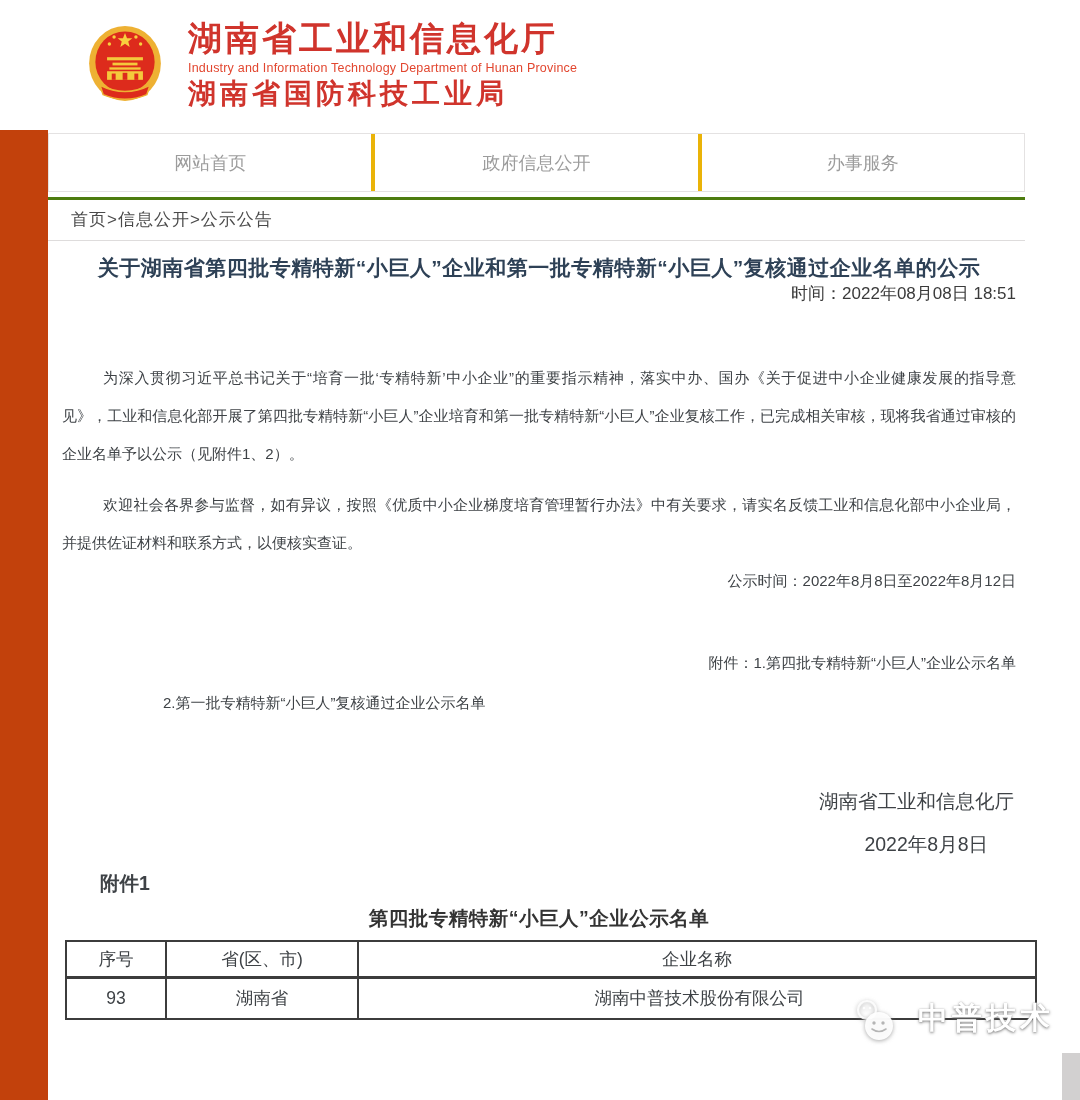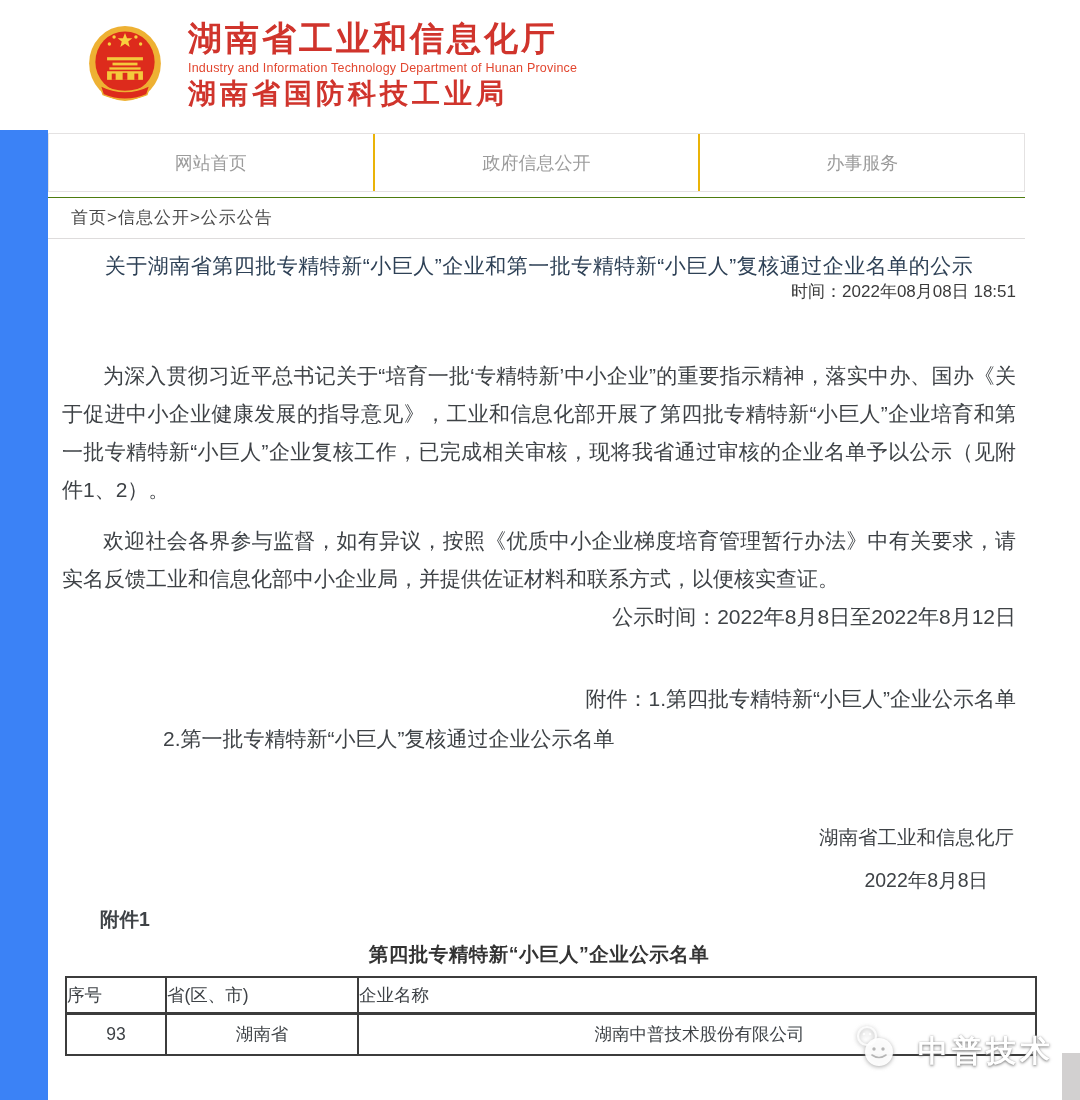--- a/index.html
+++ b/index.html
@@ -1,19 +1,19 @@
 <!DOCTYPE html>
 <html><head>
 <meta charset="utf-8">
 <style>
   * { margin:0; padding:0; box-sizing:border-box; }
   html,body { background:#e8e6e6; }
   .page {
     position:relative; width:1080px; height:1100px; margin:0 auto;
-    background:#3b82f6; overflow:hidden;
+    background:#c2410c; overflow:hidden;
     font-family:"Liberation Sans","DejaVu Sans",sans-serif;
     -webkit-font-smoothing:antialiased;
   }
   
   .site-header {
     position:absolute; top:0; left:0; width:1080px; height:130px;
     background:#ffffff; display:flex; align-items:center;
     padding-left:86px; cursor:pointer;
   }
   .emblem { width:78px; height:82px; margin-right:24px; flex:0 0 auto; }
@@ -26,57 +26,57 @@
     background:#ffffff; padding:0 64px 0 14px;
   }
   
   .main-nav { border:1px solid #e4e2e2; margin:3px -9px 0 -14px; background:#fff; }
   .nav-row { display:flex; height:57px; }
   .nav-row + .nav-row { border-top:1px solid #e4e2e2; }
   .nav-cell {
     flex:1; display:flex; align-items:center; justify-content:center;
     font-size:18px; color:#9c9c9c; cursor:pointer; background:#fff;
   }
-  .nav-cell + .nav-cell { border-left:2px solid #eab308; }
+  .nav-cell + .nav-cell { border-left:4px solid #eab308; }
   
   .breadcrumb {
     margin:5px -9px 0 -14px; padding:8px 0 9px 23px;
     font-size:17px; color:#4a4a4a; letter-spacing:1px;
-    border-top:1px solid #4d7c0f; border-bottom:1px solid #dedcdc; cursor:pointer;
+    border-top:3px solid #4d7c0f; border-bottom:1px solid #dedcdc; cursor:pointer;
   }
   
   .doc-title {
     margin-top:13px; text-align:center;
-    font-size:21px; font-weight:normal; color:#2e4156; letter-spacing:.5px;
+    font-size:21px; font-weight:bold; color:#2e4156; letter-spacing:.5px;
   }
   .doc-time { text-align:right; font-size:17px; color:#3a3a3a; }
-  .body-text { font-size:21px; color:#3e4246; line-height:38px; }
+  .body-text { font-size:15px; color:#3e4246; line-height:38px; }
   .para { text-align:justify; text-indent:41px; }
   .p1 { margin-top:54px; }
   .p2 { margin-top:13px; }
   .meta-line { padding-left:38px;text-align:right; }
   .attach-1 { margin-top:44px; padding-left:38px;text-align:right; }
   .attach-2 { margin-top:2px; padding-left:101px; }
   .sig-org  { margin-top:66px; text-align:right; padding-right:2px; font-size:19.5px; color:#3e4246; }
   .sig-date { margin-top:16px; text-align:right; padding-right:28px; font-size:19.5px; color:#3e4246; }
   .appendix-label { margin-top:12px; padding-left:38px; font-size:19.5px; color:#3e4246; font-weight:bold; }
   .table-title { margin-top:8px; text-align:center; font-size:19.5px; font-weight:bold; color:#333; letter-spacing:.5px; }
   
   table.roster { margin:8px 0 0 3px; width:972px; border-collapse:collapse; table-layout:fixed; background:#fff; }
   table.roster th, table.roster td {
     border:2px solid #3c3c3c; font-size:17.5px; color:#3e4246; font-weight:normal;
   }
-  table.roster th { height:36px; text-align:left; border-bottom-width:3px; }
+  table.roster th { height:36px; text-align:center; border-bottom-width:3px; }
   table.roster td { height:42px; text-align:center; }
   .col-idx { width:100px; } .col-prov { width:192px; }
   td.cell-company { text-align:left; padding-left:5px; }
   
   .watermark {
-    position:absolute; right:26px; top:1024px;
-    display:flex; align-items:flex-end; pointer-events:none;
+    position:absolute; right:26px; top:998px;
+    display:flex; align-items:flex-start; pointer-events:none;
   }
   .wm-logo { width:58px; height:48px; margin-right:8px; filter:drop-shadow(0 1px 2px rgba(130,130,130,.7)); }
   .wm-text {
     font-size:30px; font-weight:bold; color:#ffffff; letter-spacing:4px;
     text-shadow:0 1px 3px rgba(110,110,110,.9), 0 0 1px #bdbdbd;
   }
   .corner-notch { position:absolute; right:0; bottom:0; width:18px; height:47px; background:#d2d0d0; }
 </style>
 </head>
 <body>

